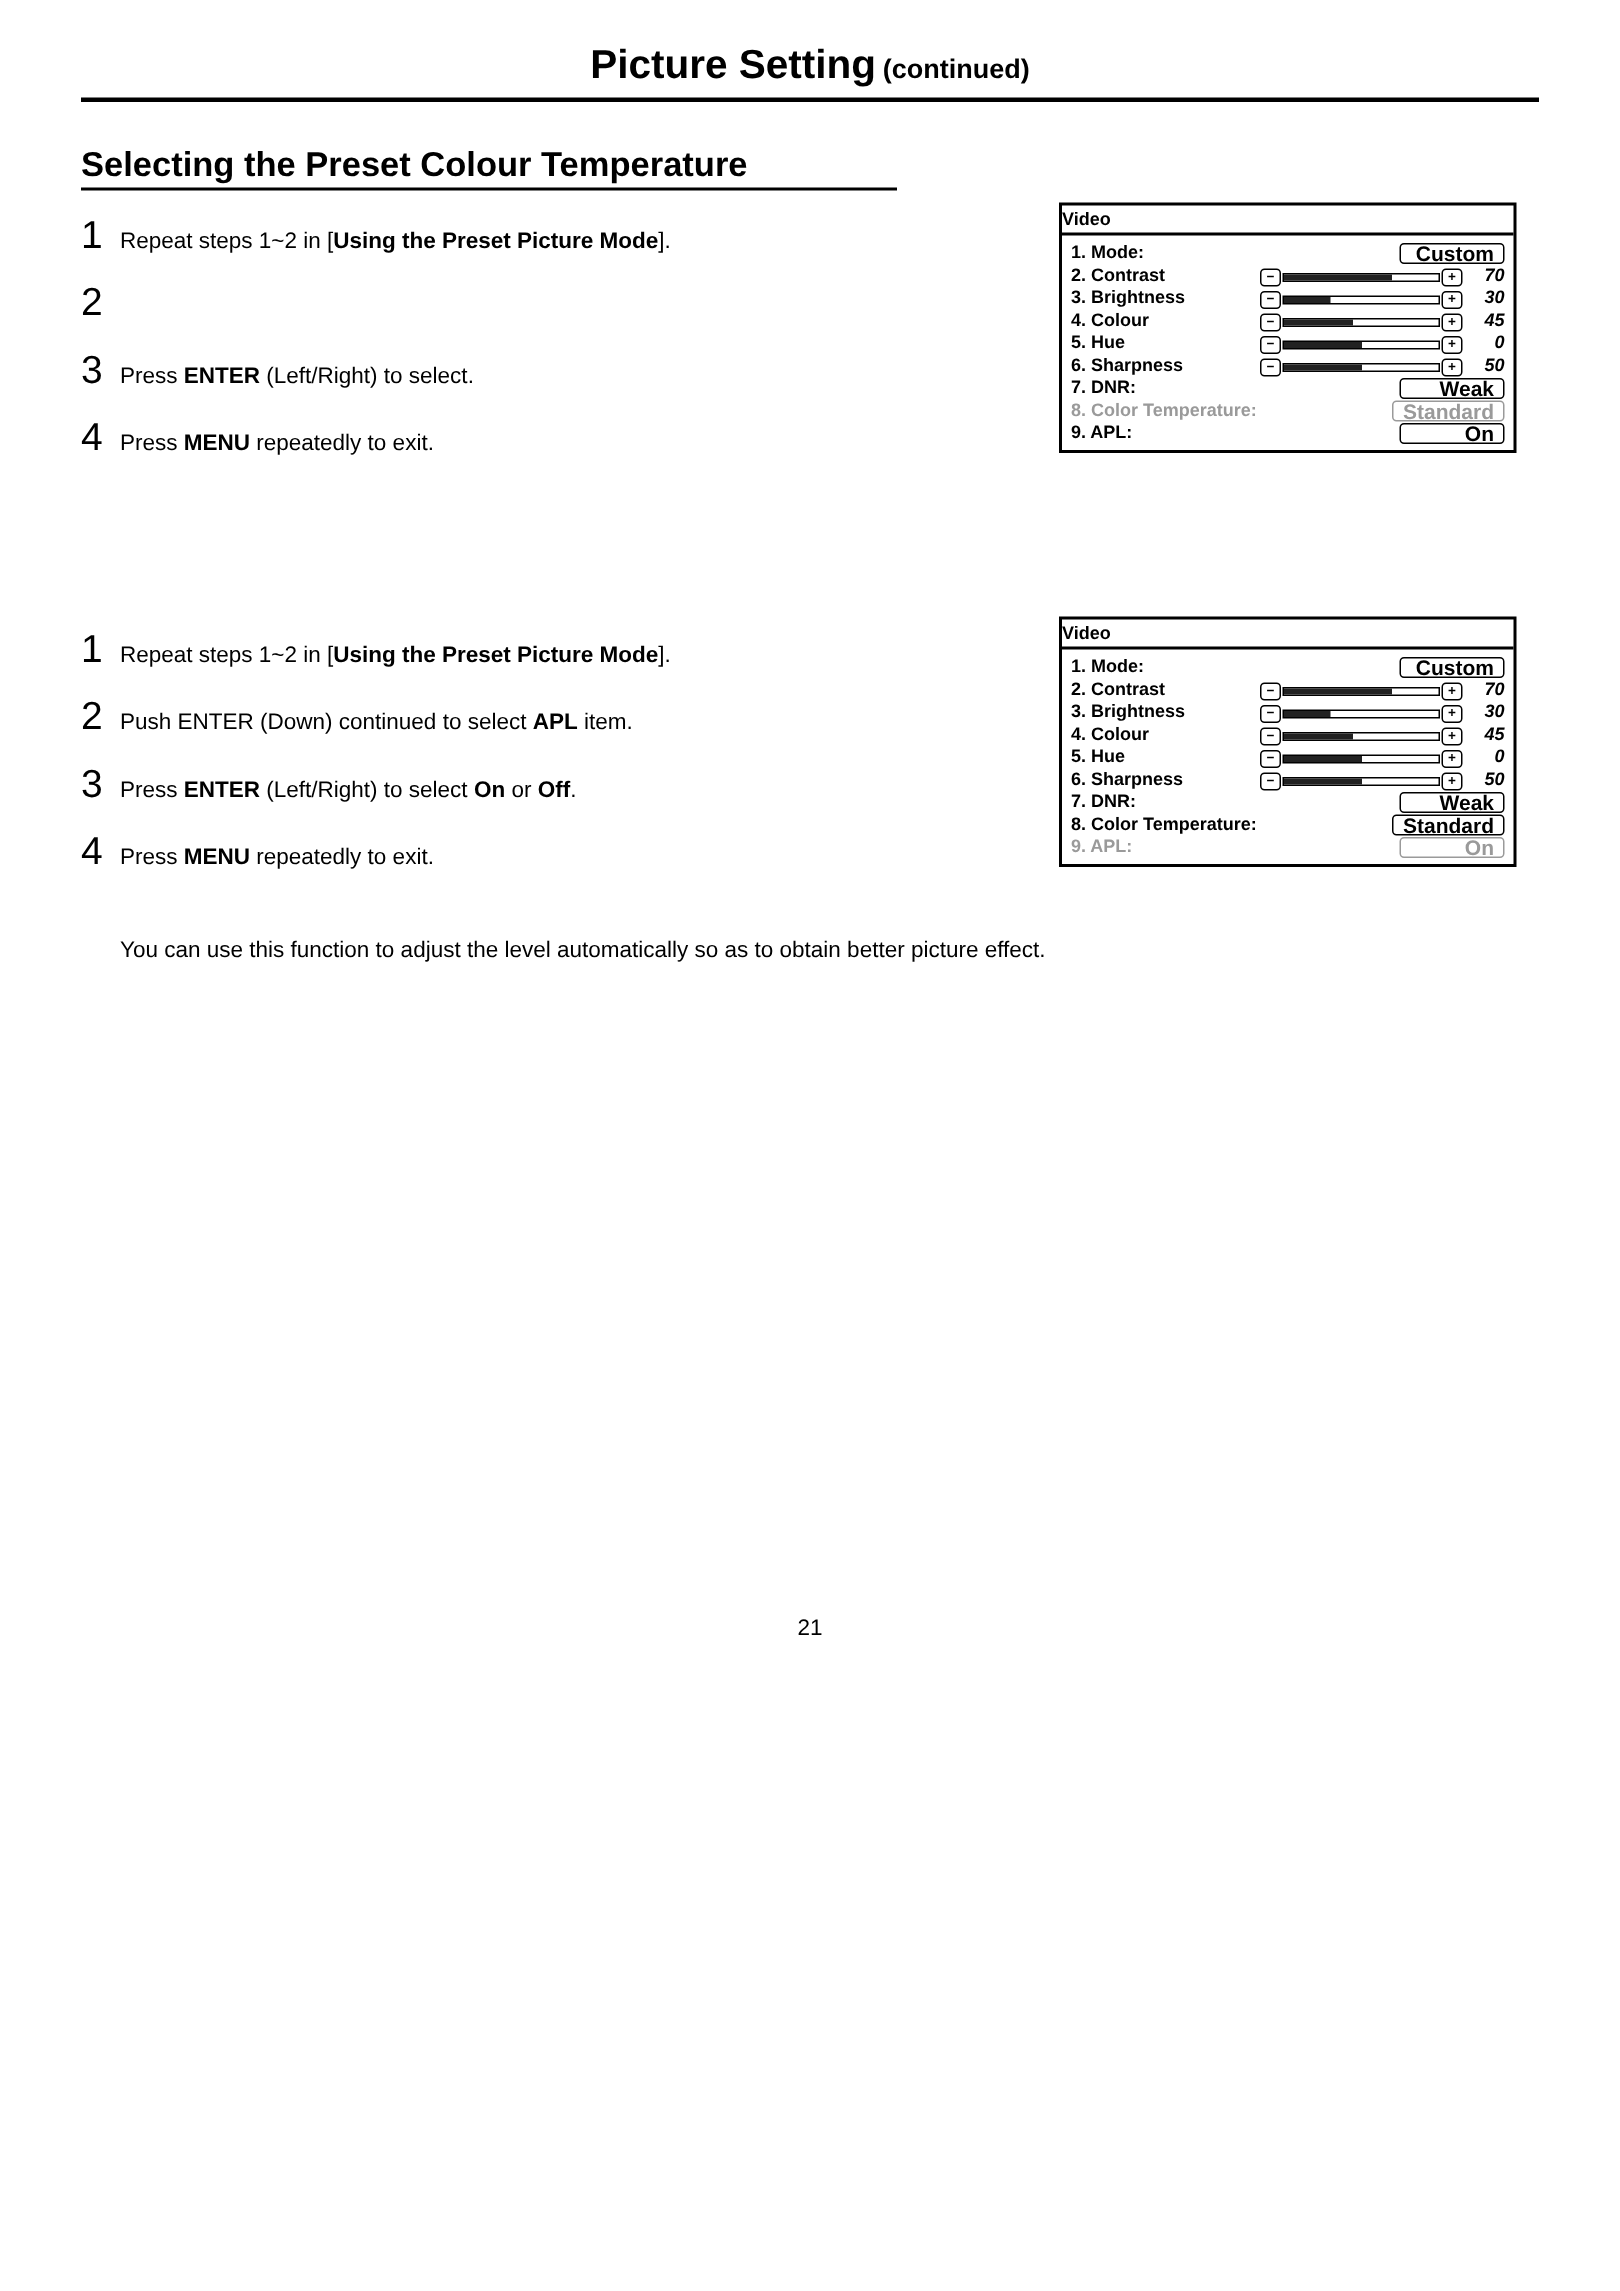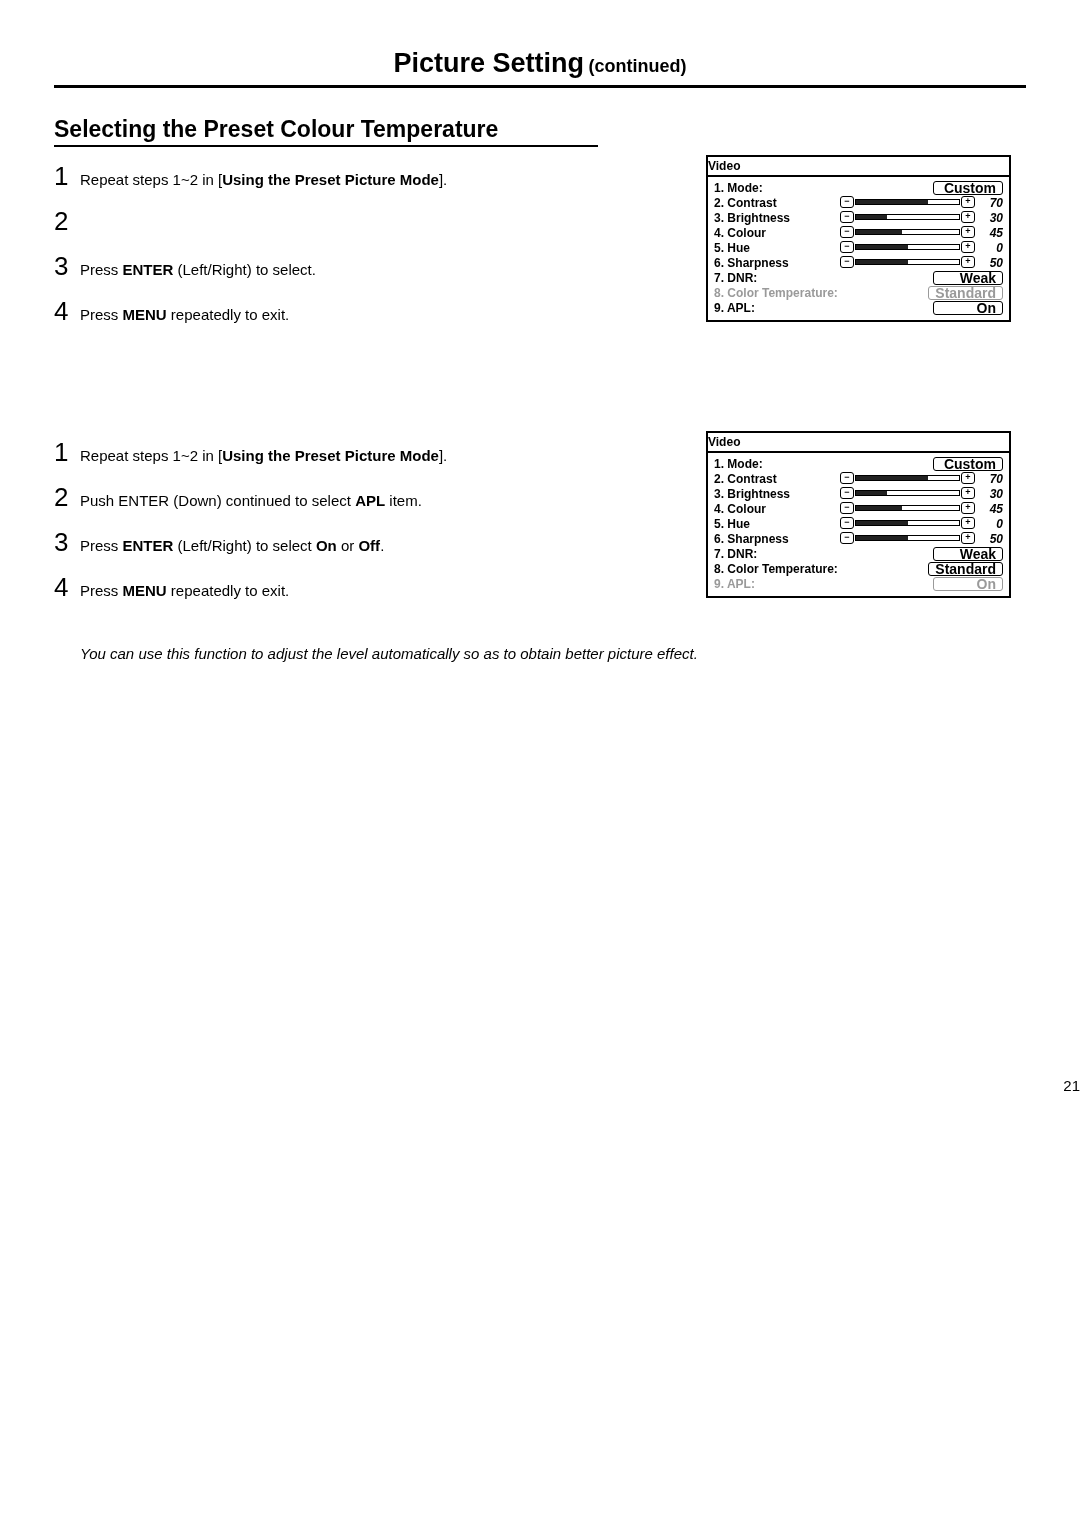--- a/index.html
+++ b/index.html
@@ -6,21 +6,21 @@
     margin: 0;
     padding: 0;
     font-family: Arial, Helvetica, sans-serif;
     background: #fff;
     color: #000;
   }
   .page {
     width: 1080px;
     height: 1124px;
     box-sizing: border-box;
-    padding: 48px 54px 30px 54px;
+    padding: 28px 54px 30px 54px;
     position: relative;
   }
   .page-title-wrap {
     text-align: center;
     border-bottom: 3px solid #000;
     padding-bottom: 6px;
     margin-bottom: 28px;
   }
   .page-title {
     font-size: 27px;
@@ -65,40 +65,39 @@
     font-weight: normal;
     font-family: Arial, Helvetica, sans-serif;
     width: 26px;
     flex-shrink: 0;
   }
   .step-text b { font-weight: bold; }
   .note {
     font-size: 15px;
     margin-top: 28px;
     margin-left: 26px;
-    font-style: italic;
   }
   .osd {
     border: 2px solid #000;
     width: 305px;
     box-sizing: border-box;
     font-size: 12px;
     font-weight: bold;
   }
   .osd-title {
     text-align: left;
     padding: 2px 0;
     border-bottom: 2px solid #000;
   }
   .osd-body {
     padding: 4px 6px 4px 6px;
   }
   .osd-row {
     display: flex;
-    align-items: flex-start;
+    align-items: flex-end;
     height: 15px;
     line-height: 15px;
   }
   .osd-label { width: 126px; flex-shrink: 0; }
   .osd-value-box {
     border: 1px solid #000;
     border-radius: 3px;
     padding: 0 6px;
     min-width: 56px;
     text-align: right;
@@ -138,21 +137,21 @@
     left: 0; top: 0; bottom: 0;
     background: #222;
   }
   .osd-right { margin-left: auto; display:flex; align-items:center; gap:4px;}
   .dim { color: #9a9a9a; }
   .dim .osd-value-box { border-color:#9a9a9a; }
   .page-num {
     position: absolute;
     bottom: 30px;
     left: 0; right: 0;
-    text-align: right;
+    text-align: center;
     font-size: 15px;
   }
 </style>
 </head>
 <body>
 
 <div class="page">
 
   <div class="page-title-wrap">
     <span class="page-title">Picture Setting</span>

